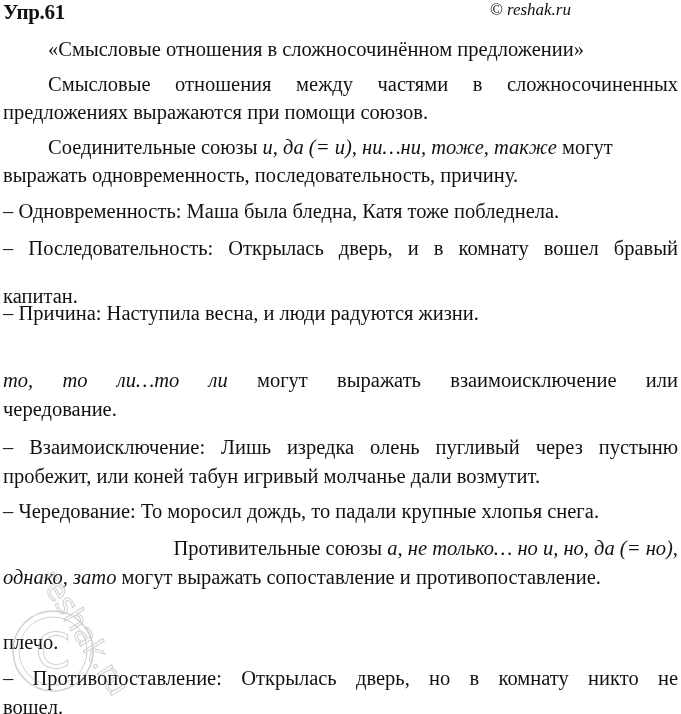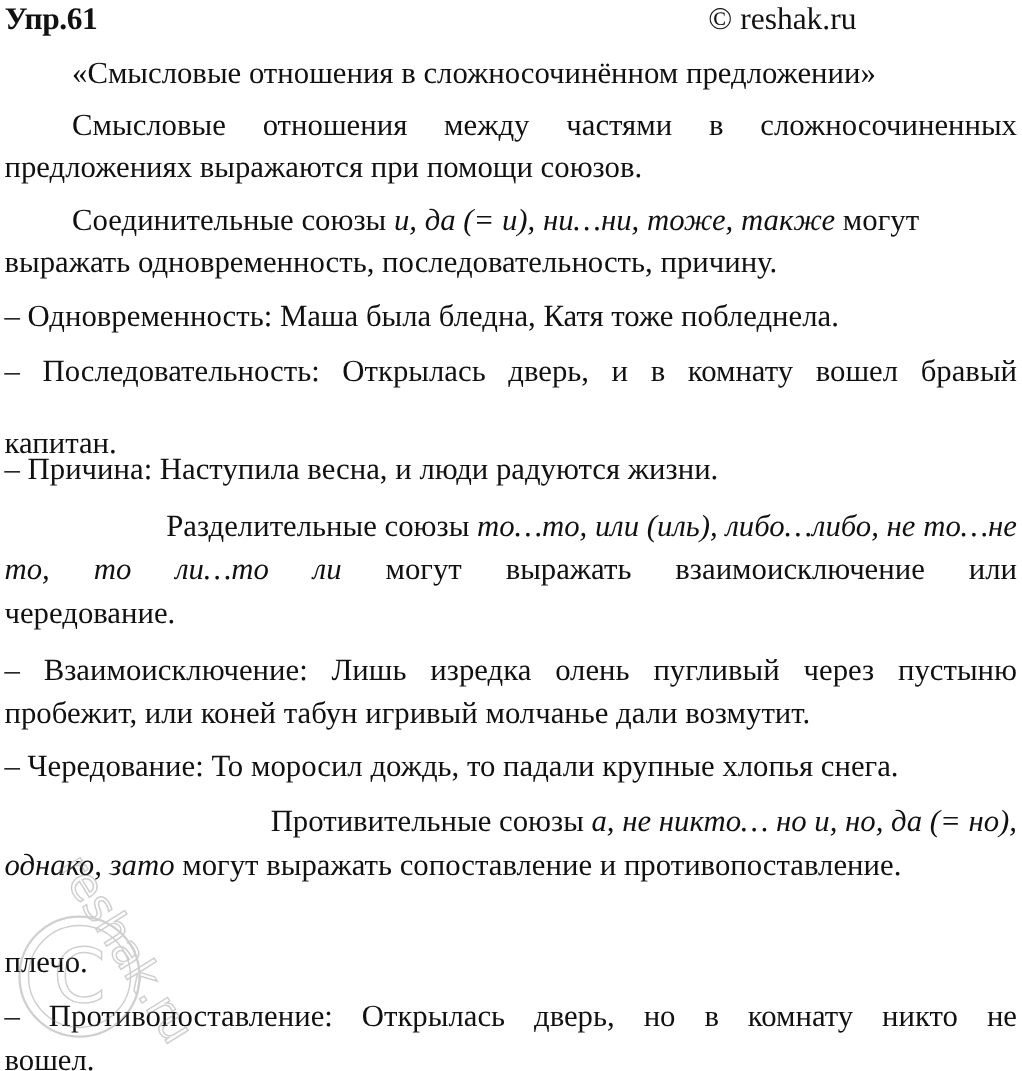--- a/index.html
+++ b/index.html
@@ -4,21 +4,21 @@
 <style>
   html, body { margin: 0; padding: 0; background: #ffffff; }
   body {
     width: 681px; height: 714px; overflow: hidden; position: relative;
     font-family: "Liberation Serif", "DejaVu Serif", serif;
     color: #111111;
   }
   .page { position: absolute; left: 0; top: 0; width: 574px; height: 714px; }
   .header { position: absolute; left: 3px; right: 3px; top: 0px; height: 28px; }
   .ex-num { position: absolute; left: 0; top: 0; font-weight: bold; font-size: 21px; letter-spacing: -0.3px; }
-  .copyright { position: absolute; right: 0; top: 0; font-size: 21px; }
+  .copyright { position: absolute; right: 0; top: 0; font-size: 17px; font-style: italic; }
   .line { position: absolute; left: 3px; width: 675px; font-size: 20.5px; line-height: 26px; white-space: nowrap; }
   .just { text-align: justify; text-align-last: justify; white-space: normal; }
   .indent { padding-left: 45px; box-sizing: border-box; }
   .title-line { left: 48px; width: auto; }
   i { font-style: italic; }
   .watermark {
     position: absolute; left: 8px; top: 556px; width: 140px; height: 150px;
     opacity: 0.35; pointer-events: none;
   }
 </style>
@@ -40,30 +40,29 @@
   <div class="line indent" style="top:134px; left:3px;"><span>Соединительные союзы </span><i>и, да (= и), ни…ни, тоже, также</i><span> могут</span></div>
   <div class="line" style="top:162px;">выражать одновременность, последовательность, причину.</div>
 
   <div class="line" style="top:198px;">– Одновременность: Маша была бледна, Катя тоже побледнела.</div>
 
   <div class="line just" style="top:235px;">– Последовательность: Открылась дверь, и в комнату вошел бравый</div>
   <div class="line" style="top:264px;margin-top:19px;">капитан.</div>
 
   <div class="line" style="top:300px;">– Причина: Наступила весна, и люди радуются жизни.</div>
 
-  <div class="line indent" style="top:338px; text-align:right;"><span>Разделительные союзы </span><i>то…то, или (иль), либо…либо, не то…не</i></div>
   <div class="line just" style="top:367px;"><i>то, то ли…то ли</i><span> могут выражать взаимоисключение или</span></div>
   <div class="line" style="top:396px;">чередование.</div>
 
   <div class="line just" style="top:434px;">– Взаимоисключение: Лишь изредка олень пугливый через пустыню</div>
   <div class="line" style="top:463px;">пробежит, или коней табун игривый молчанье дали возмутит.</div>
 
   <div class="line" style="top:498px;">– Чередование: То моросил дождь, то падали крупные хлопья снега.</div>
 
-  <div class="line indent" style="top:535px; text-align:right;"><span>Противительные союзы </span><i>а, не никто… но и, но, да (= но),</i></div>
+  <div class="line indent" style="top:535px; text-align:right;"><span>Противительные союзы </span><i>а, не только… но и, но, да (= но),</i></div>
   <div class="line" style="top:564px;"><i>однако, зато</i><span> могут выражать сопоставление и противопоставление.</span></div>
 
   <div class="line" style="top:629px;">плечо.</div>
 
   <div class="line just" style="top:665px;">– Противопоставление: Открылась дверь, но в комнату никто не</div>
   <div class="line" style="top:694px;">вошел.</div>
 
   <svg class="watermark" viewBox="0 0 140 150">
     <circle cx="45" cy="95" r="40" fill="none" stroke="#777" stroke-width="1.5"></circle>
     <circle cx="45" cy="95" r="34" fill="none" stroke="#777" stroke-width="1"></circle>

